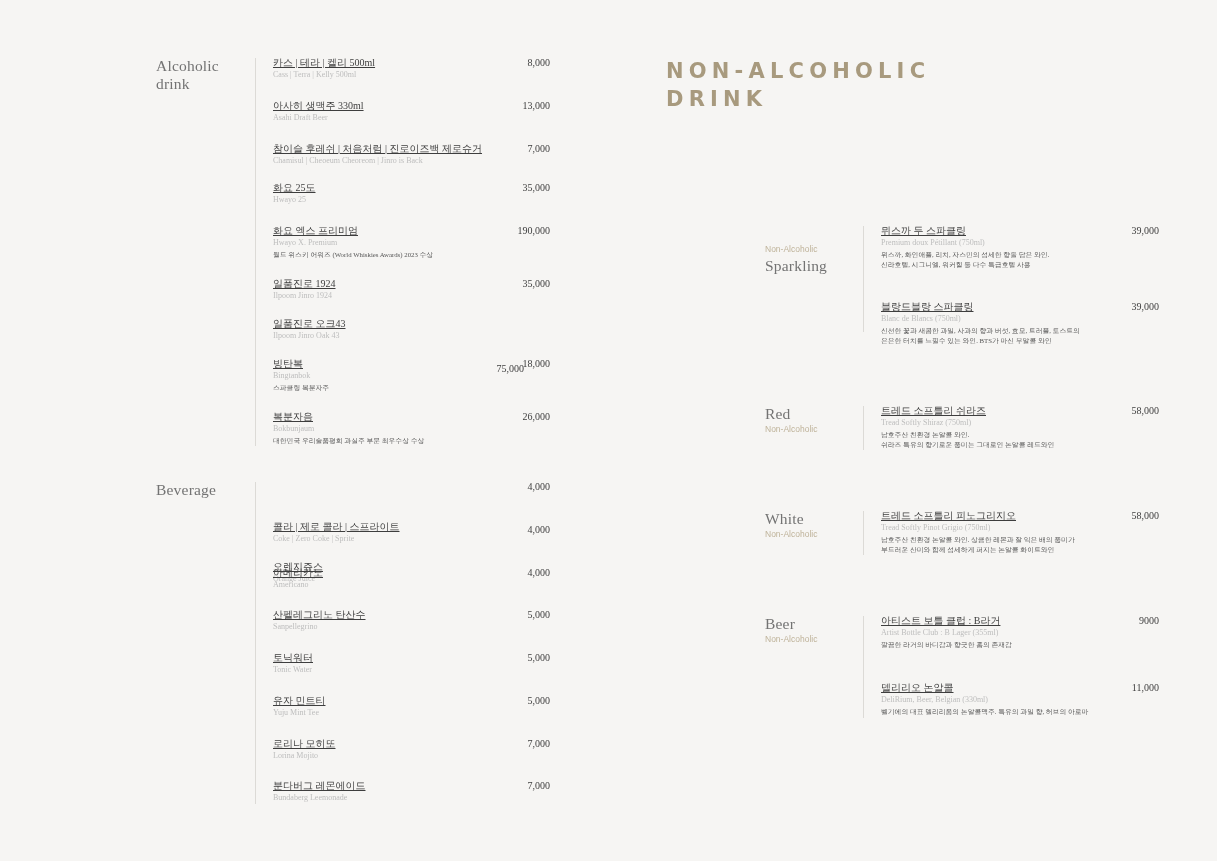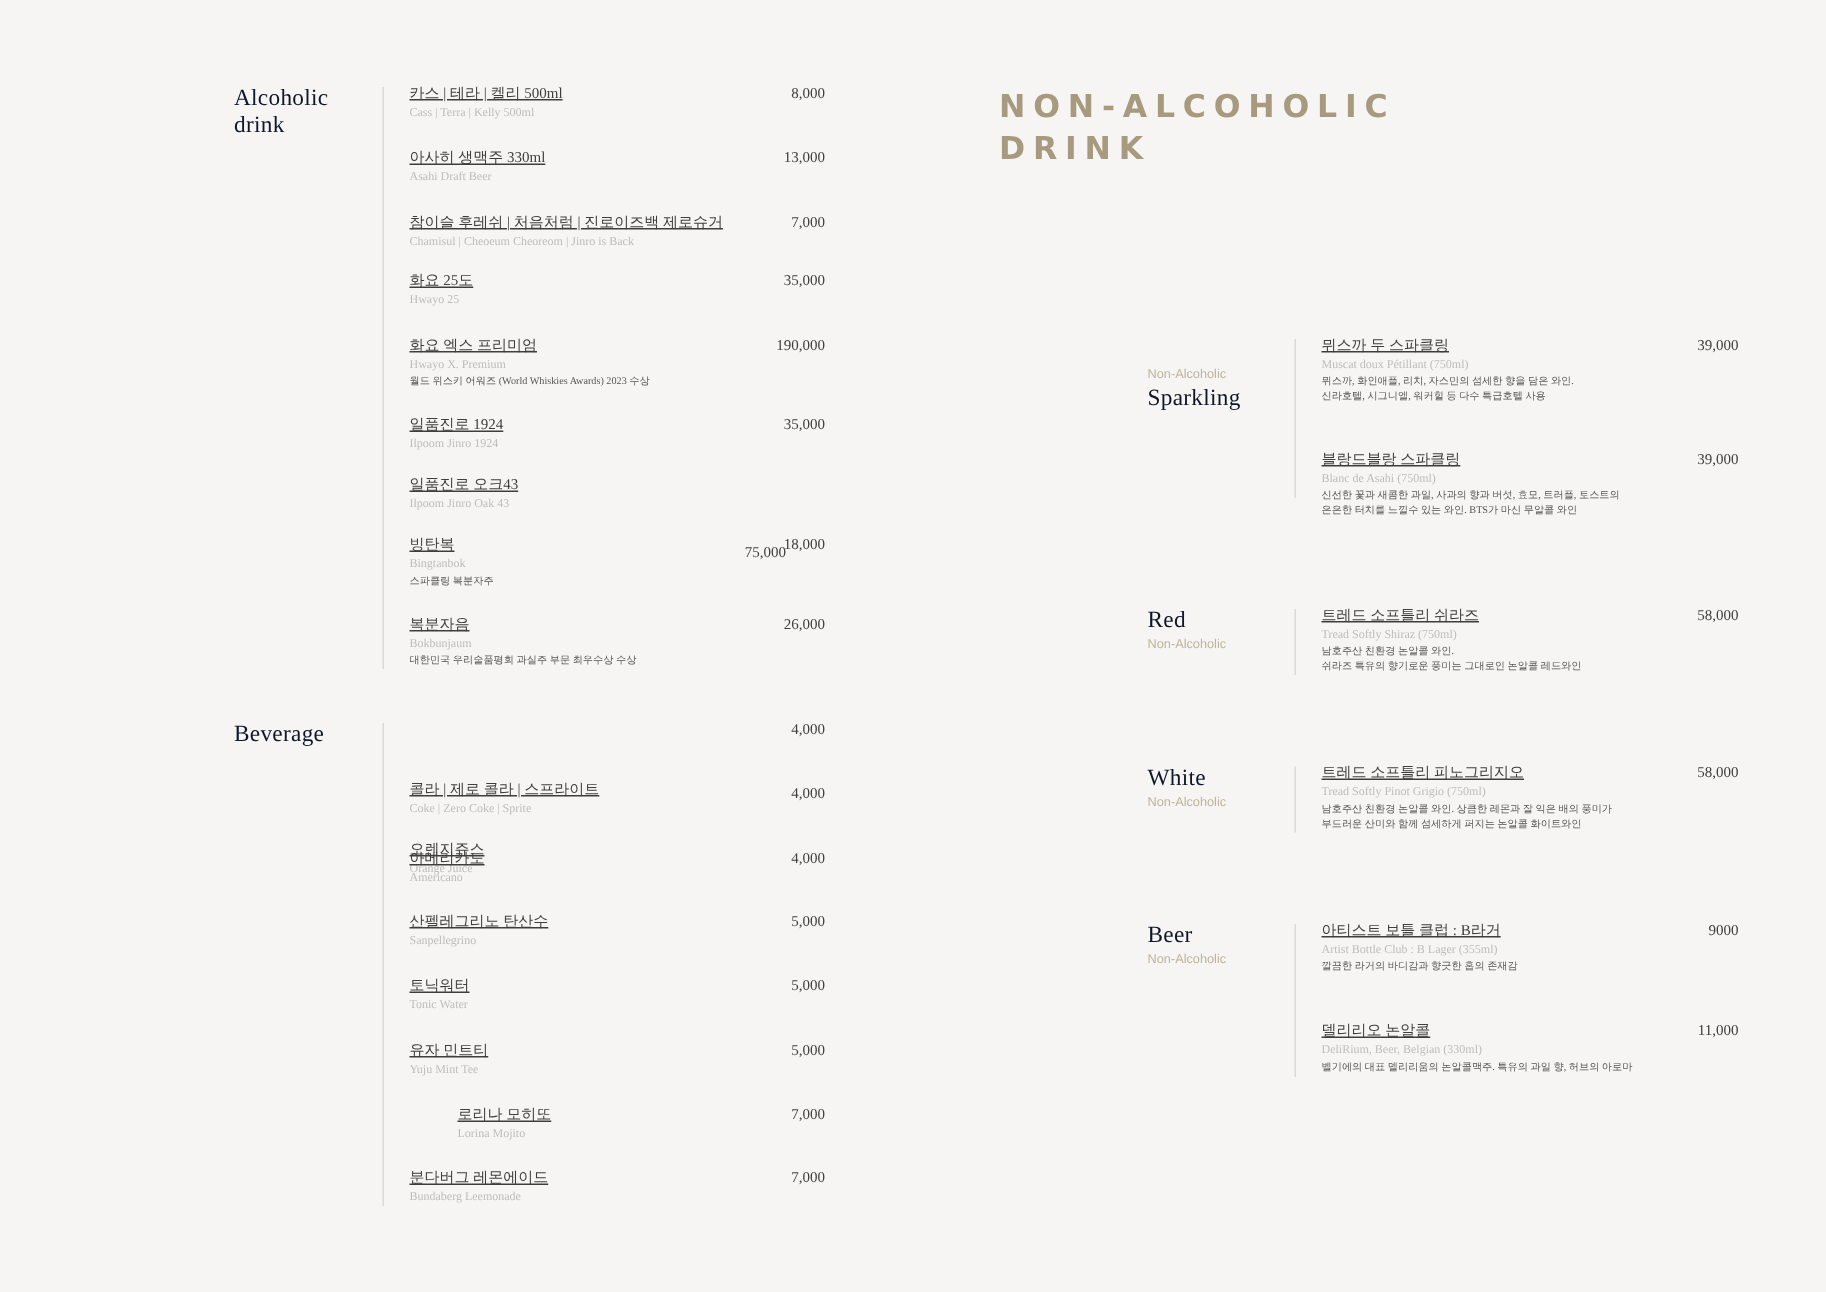--- a/index.html
+++ b/index.html
@@ -1,19 +1,19 @@
 <!DOCTYPE html>
 <html><head>
   <meta charset="utf-8">
   <style>
     * { margin: 0; padding: 0; box-sizing: border-box; }
     html, body { width: 1217px; height: 861px; background: #f6f5f3; overflow: hidden; }
     body { position: relative; font-family: "DejaVu Serif", "Liberation Serif", serif; color: #3a3a3a; }
     .sec-title {
-      position: absolute; color: #0f172a; font-family: "Liberation Serif", "DejaVu Serif", serif;
+      position: absolute; color: #737373; font-family: "Liberation Serif", "DejaVu Serif", serif;
       font-size: 15.5px; line-height: 18px; letter-spacing: 0.2px;
     }
     .sec-sub {
       position: absolute; color: #bfb39a; font-family: "Liberation Sans", "DejaVu Sans", sans-serif;
       font-size: 8.5px; line-height: 10px;
     }
     .divider { position: absolute; width: 1px; background: #dcdad6; }
 
     .item { position: absolute; }
     .item-name {
@@ -138,21 +138,21 @@
   <div class="item-en">Tonic Water</div>
 </div>
 <div class="item-price" style="right:667px; top:652px;">5,000</div>
 
 <div class="item" style="left:273px; top:695px;">
   <div class="item-name">유자 민트티</div>
   <div class="item-en">Yuju Mint Tee</div>
 </div>
 <div class="item-price" style="right:667px; top:695px;">5,000</div>
 
-<div class="item" style="left:273px; top:738px;margin-left:32px;">
+<div class="item" style="left:273px; top:738px;">
   <div class="item-name">로리나 모히또</div>
   <div class="item-en">Lorina Mojito</div>
 </div>
 <div class="item-price" style="right:667px; top:738px;">7,000</div>
 
 <div class="item" style="left:273px; top:780px;">
   <div class="item-name">분다버그 레몬에이드</div>
   <div class="item-en">Bundaberg Leemonade</div>
 </div>
 <div class="item-price" style="right:667px; top:780px;">7,000</div>
@@ -161,29 +161,29 @@
   <div>NON-ALCOHOLIC</div>
   <div>DRINK</div>
 </div>
 
 <div class="sec-title" style="left:765px; top:225px;margin-top:32px;">Sparkling</div>
 <div class="sec-sub" style="left:765px; top:244px;">Non-Alcoholic</div>
 <div class="divider" style="left:863px; top:226px; height:106px;"></div>
 
 <div class="item" style="left:881px; top:225px;">
   <div class="item-name">뮈스까 두 스파클링</div>
-  <div class="item-en">Muscat doux Pétillant (750ml)</div>
+  <div class="item-en">Premium doux Pétillant (750ml)</div>
   <div class="item-desc">뮈스까, 화인애플, 리치, 자스민의 섬세한 향을 담은 와인.</div>
   <div class="item-desc" style="margin-top:0">신라호텔, 시그니엘, 워커힐 등 다수 특급호텔 사용</div>
 </div>
 <div class="item-price" style="right:58px; top:225px;">39,000</div>
 
 <div class="item" style="left:881px; top:301px;">
   <div class="item-name">블랑드블랑 스파클링</div>
-  <div class="item-en">Blanc de Asahi (750ml)</div>
+  <div class="item-en">Blanc de Blancs (750ml)</div>
   <div class="item-desc">신선한 꽃과 새콤한 과일, 사과의 향과 버섯, 효모, 트러플, 토스트의</div>
   <div class="item-desc" style="margin-top:0">은은한 터치를 느낄수 있는 와인. BTS가 마신 무알콜 와인</div>
 </div>
 <div class="item-price" style="right:58px; top:301px;">39,000</div>
 
 <div class="sec-title" style="left:765px; top:405px;">Red</div>
 <div class="sec-sub" style="left:765px; top:424px;">Non-Alcoholic</div>
 <div class="divider" style="left:863px; top:406px; height:44px;"></div>
 
 <div class="item" style="left:881px; top:405px;">

